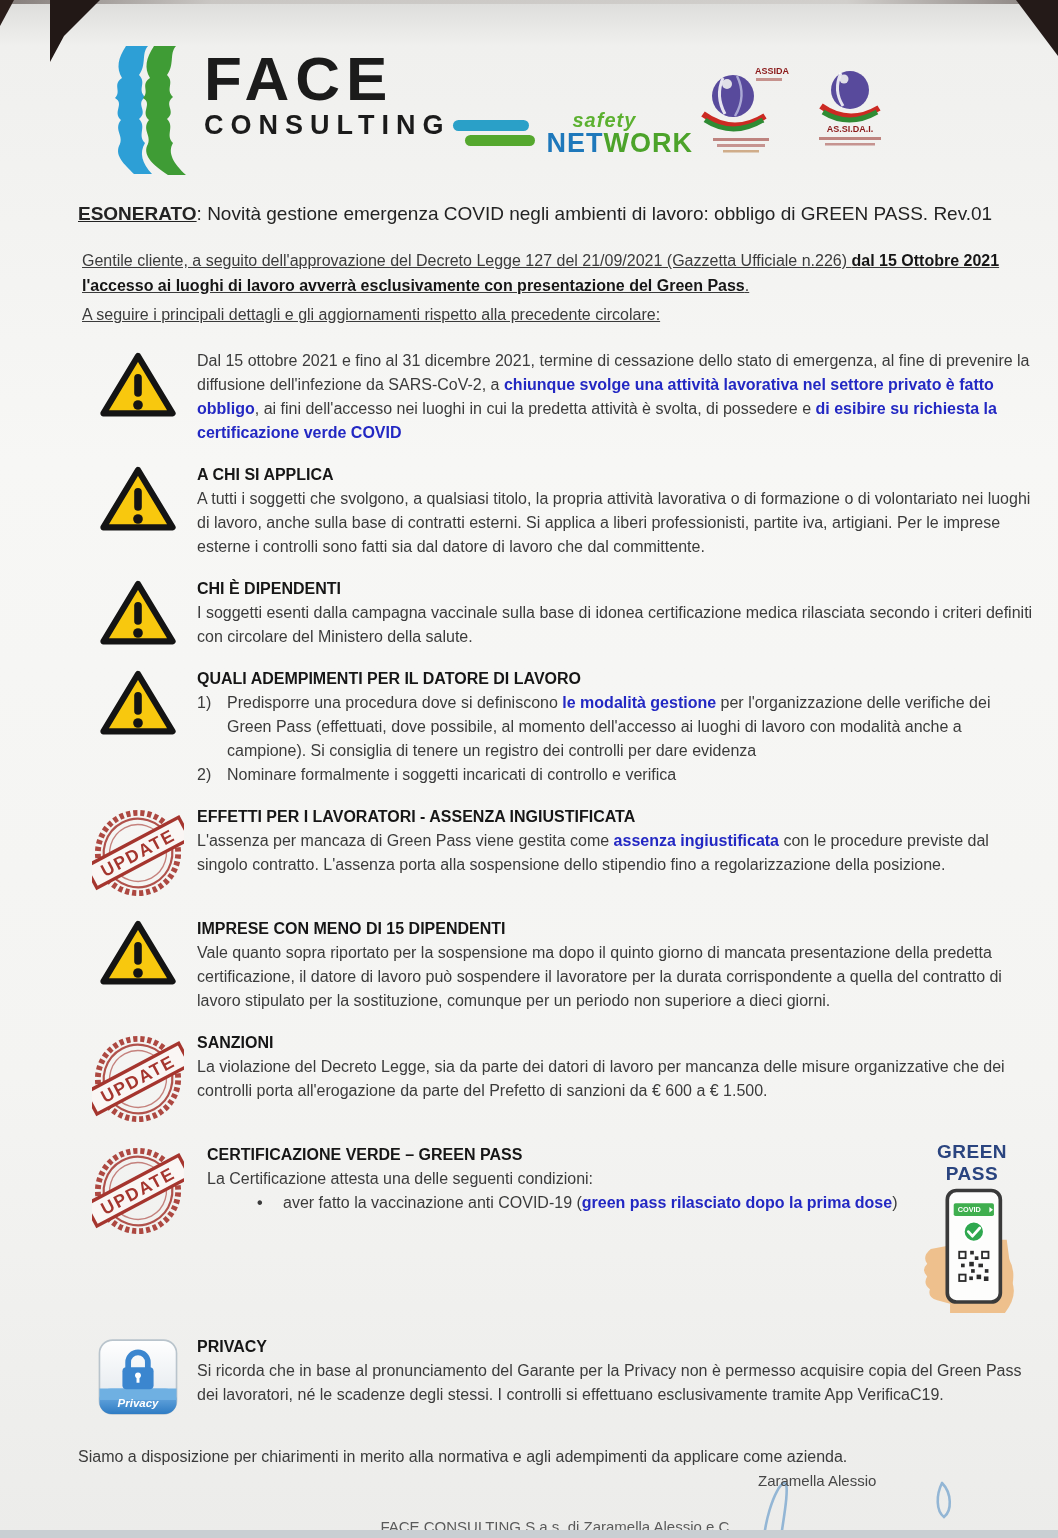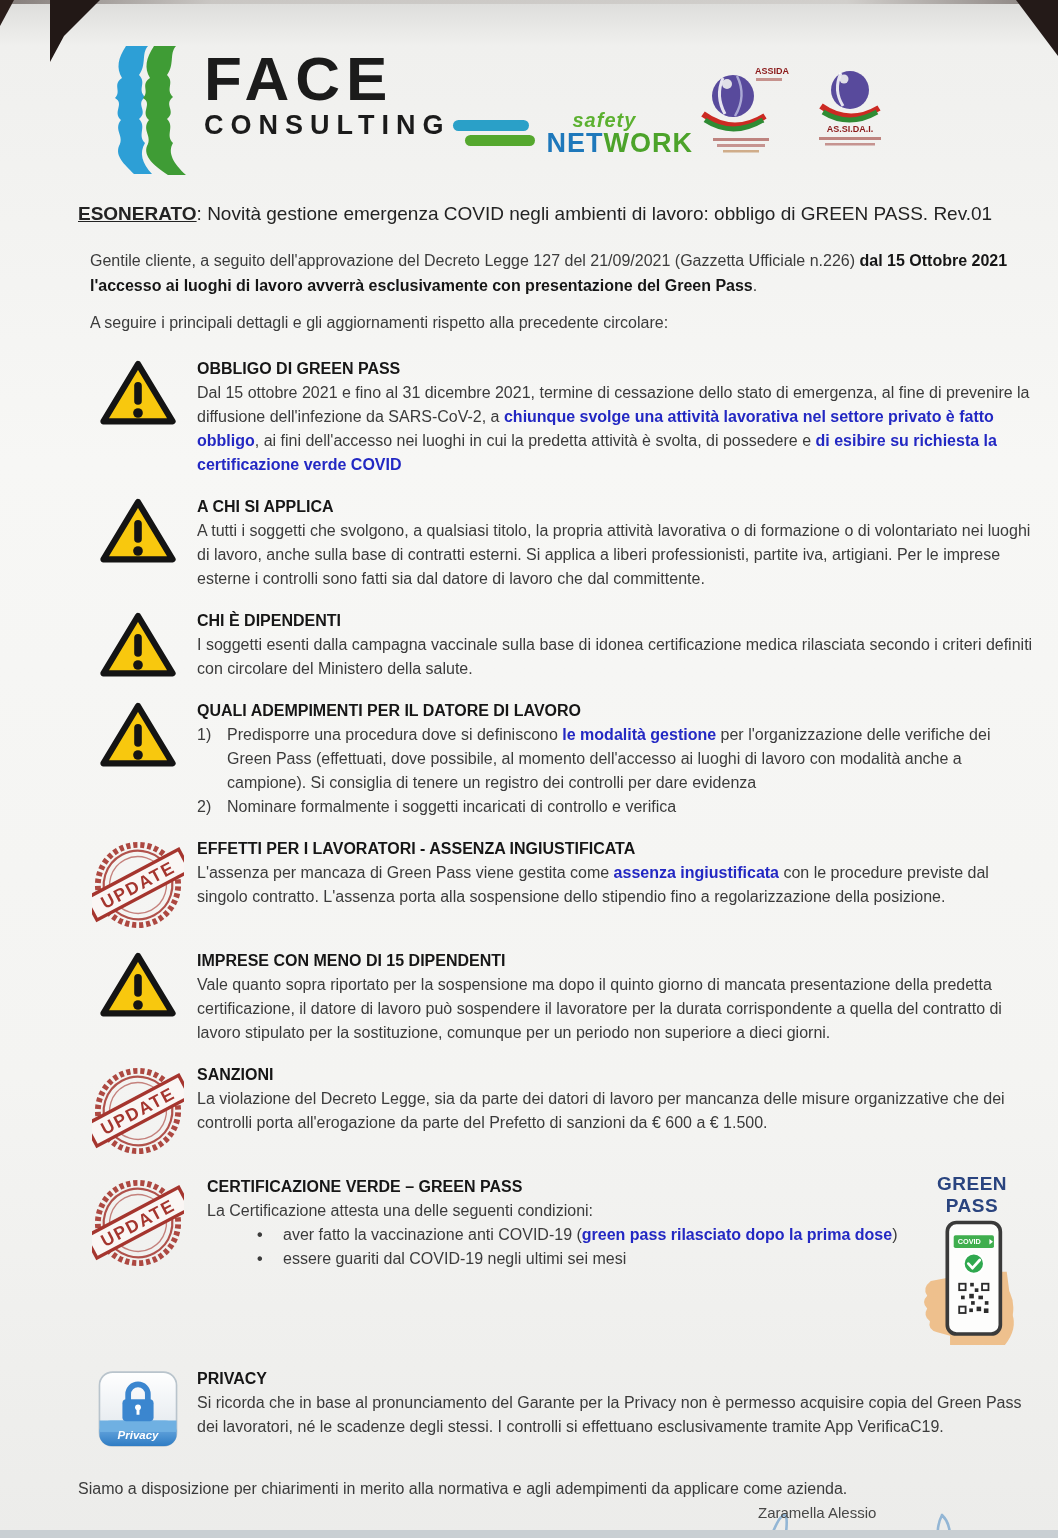--- a/index.html
+++ b/index.html
@@ -32,21 +32,21 @@
   .sn-net{color:#1e78bb;}
   .sn-work{color:#4ca32a;}
   .assoc-row{display:flex;gap:16px;margin-top:12px;margin-right:14px;}
 
   
   .title{font-size:19px;font-weight:400;color:#232323;margin:20px 0 0 0;line-height:24px;}
   .title-label{font-weight:700;text-decoration:underline;}
 
   
   .intro{margin-top:22px;font-size:16px;line-height:25px;}
-  .intro p{margin:12px;}
+  .intro p{margin:4px;text-decoration:underline;}
 
   
   .secs{margin-top:22px;}
   .sec{display:flex;margin-bottom:18px;}
   .icon-col{width:119px;flex:none;display:flex;justify-content:center;align-items:flex-start;padding-top:2px;}
   .text-col{flex:1;min-width:0;}
   .sec-h{font-size:16px;font-weight:700;color:#161616;margin:0;line-height:24px;}
   .sec-p{margin:0;font-size:16px;line-height:24px;color:#3b3b3b;}
   .seg-b{font-weight:700;color:#161616;}
   .seg-bb{font-weight:700;color:#2328c3;}
@@ -165,21 +165,20 @@
 
   <div class="secs">
 
     <section class="sec">
       <div class="icon-col">
           <svg width="76" height="68" viewBox="0 0 110 98">
             <use href="#warn-tri"></use>
           </svg>
         </div>
       <div class="text-col">
-        <h2 class="sec-h">OBBLIGO DI GREEN PASS</h2>
         <p class="sec-p"><span>Dal 15 ottobre 2021 e fino al 31 dicembre 2021, termine di cessazione dello stato di emergenza, al fine di prevenire la diffusione dell'infezione da SARS-CoV-2, a </span><span class="seg-bb">chiunque svolge una attività lavorativa nel settore privato è fatto obbligo</span><span>, ai fini dell'accesso nei luoghi in cui la predetta attività è svolta, di possedere e </span><span class="seg-bb">di esibire su richiesta la certificazione verde COVID</span></p>
       </div>
     </section>
 
     <section class="sec">
       <div class="icon-col">
           <svg width="76" height="68" viewBox="0 0 110 98">
             <use href="#warn-tri"></use>
           </svg>
         </div>
@@ -264,23 +263,20 @@
             <use href="#upd-stamp"></use>
             <text x="55" y="62" transform="rotate(-28 55 55)" text-anchor="middle" font-size="21" font-weight="bold" letter-spacing="2" fill="#a5352e">UPDATE</text>
           </svg>
         </div>
       <div class="text-col cert-col">
         <div class="cert-main">
           <h2 class="sec-h">CERTIFICAZIONE VERDE – GREEN PASS</h2>
           <p class="sec-p">La Certificazione attesta una delle seguenti condizioni:</p>
           <div class="bullet">
               <p><span>aver fatto la vaccinazione anti COVID-19 (</span><span class="seg-bb">green pass rilasciato dopo la prima dose</span><span>)</span></p>
-            </div>
-          <div class="bullet">
-              <p><span>essere guariti dal COVID-19 negli ultimi sei mesi</span></p>
             </div>
         </div>
         <div class="gp-illus">
           <div class="gp-label">GREEN PASS</div>
           <svg width="120" height="128" viewBox="0 0 130 140">
             <path d="M20 70 q-10 8 -4 16 q-7 7 0 14 q-5 8 3 14 q-3 9 8 12 l14 4 v10 h60 q14 -18 8 -34 l-6 -46 h-30 z" fill="#eec08d"></path>
             <path d="M96 70 q22 18 10 50 l-8 20 h-18 z" fill="#eec08d"></path>
             <rect x="38" y="6" width="58" height="122" rx="10" fill="#fdfdfc" stroke="#3a3a3a" stroke-width="4"></rect>
             <rect x="45" y="20" width="44" height="14" rx="2" fill="#3fae4e"></rect>
             <text x="62" y="30" font-size="8" font-weight="bold" fill="#ffffff" text-anchor="middle">COVID</text>

